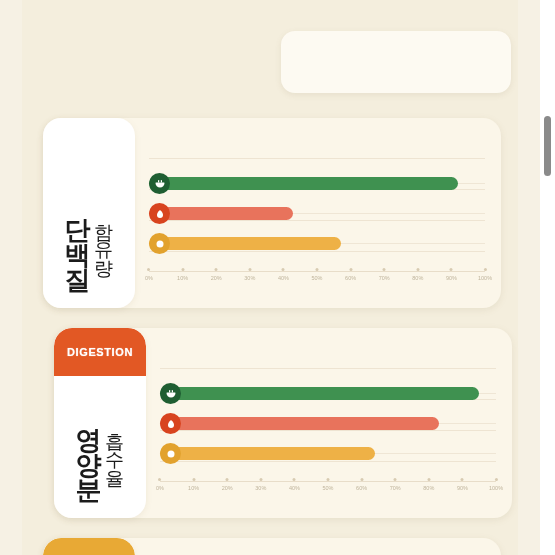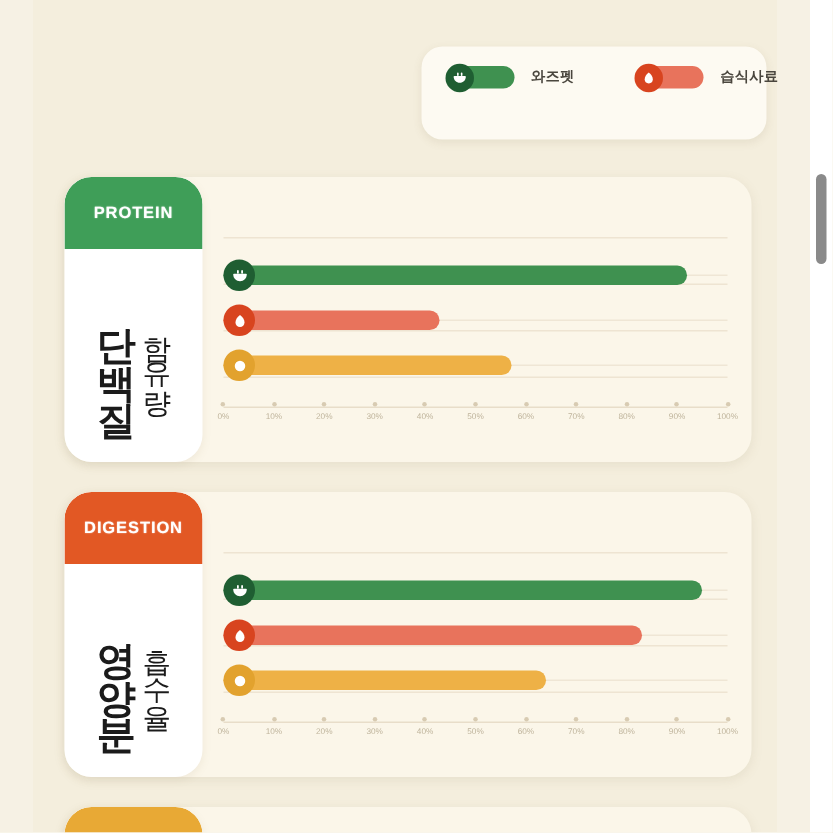--- a/index.html
+++ b/index.html
@@ -64,21 +64,21 @@
   }
 
   
   .metric-card {
     position:absolute; left:43px; width:458px;
     background:#fbf6e9;
     border-radius:18px;
     box-shadow:0 2px 7px rgba(150,130,90,.13);
   }
   #card-protein   { top:118px; height:190px; }
-  #card-digestion { top:328px; height:190px; }
+  #card-digestion { top:328px; height:190px;margin-left:11px; }
   #card-third     { top:538px; height:100px; }
 
   .card-side {
     position:absolute; left:-0px; top:0;
     width:92px; height:100%;
     background:#ffffff;
     border-radius:18px;
     box-shadow:0 2px 6px rgba(150,130,90,.10);
     overflow:hidden;
   }
@@ -130,52 +130,25 @@
   .tick-label { margin-top:4px; font-size:5.5px; color:#bfb49c; white-space:nowrap; }
 </style>
 </head>
 <body>
 
 <div id="page-frame">
   <div id="page-left-strip"></div>
   <div id="page-right-strip"></div>
 
   <div id="legend">
-      <div class="legend-row">
-        <div class="legend-item" style="margin-left:6px">
-          <span class="lg-chip" style="background:#3f9150">
-            <span class="lg-dot" style="background:#1f5e32">
-              <svg viewBox="0 0 20 20">
-                <path d="M2 7 h16 a1 1 0 0 1 1 1 c0 5 -4 9 -9 9 s-9 -4 -9 -9 a1 1 0 0 1 1 -1 z" fill="#fff"></path>
-                <rect x="6" y="2" width="2.4" height="5" rx="1.2" fill="#fff"></rect>
-                <rect x="11.6" y="2" width="2.4" height="5" rx="1.2" fill="#fff"></rect>
-              </svg>
-            </span>
-          </span>
-          <span class="lg-label">와즈펫</span>
-        </div>
-        <div class="legend-item" style="margin-left:42px">
-          <span class="lg-chip" style="background:#e8735c">
-            <span class="lg-dot" style="background:#d8441f">
-              <svg viewBox="0 0 20 20">
-                <path d="M10 2 C6 5 4 8.5 4 12 a6 6 0 0 0 12 0 C16 8.5 14 5 10 2 z" fill="#fff"></path>
-              </svg>
-            </span>
-          </span>
-          <span class="lg-label">습식사료</span>
-        </div>
-      </div>
     </div>
 
   <div id="cards-host">
       <div class="metric-card" id="card-protein">
         <div class="card-side">
-          <div class="card-tab" style="background:#3f9e58">
-            <span class="card-tab-text">PROTEIN</span>
-          </div>
           <div class="card-vert">
             <span class="vert-sub">함유량</span>
             <span class="vert-main">단백질</span>
           </div>
         </div>
         <div class="chart-area">
           <div class="gridlines">
             <div class="gridline" style="top:0px"></div>
             <div class="gridline" style="top:31px"></div>
             <div class="gridline" style="top:62px"></div>

